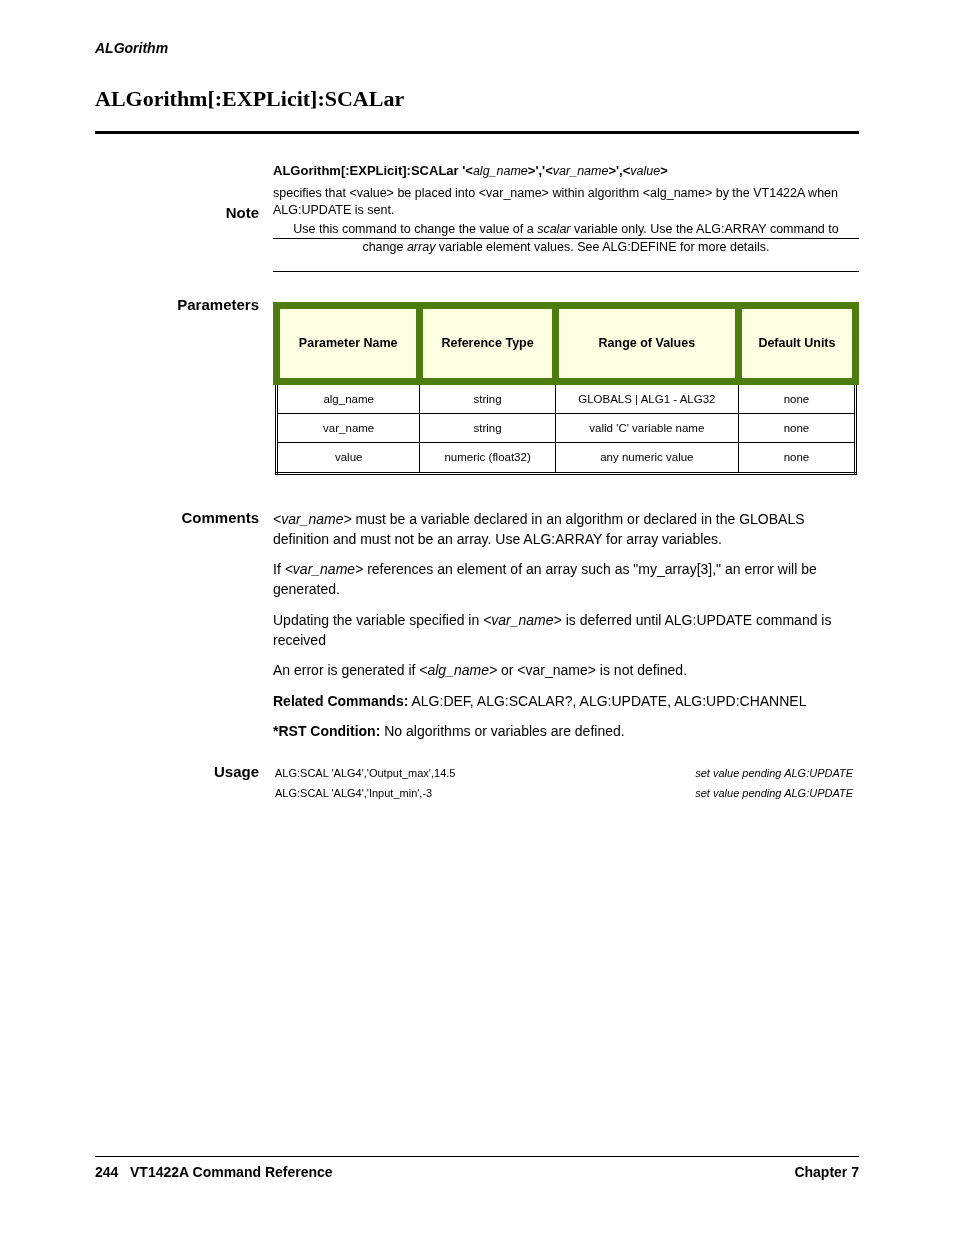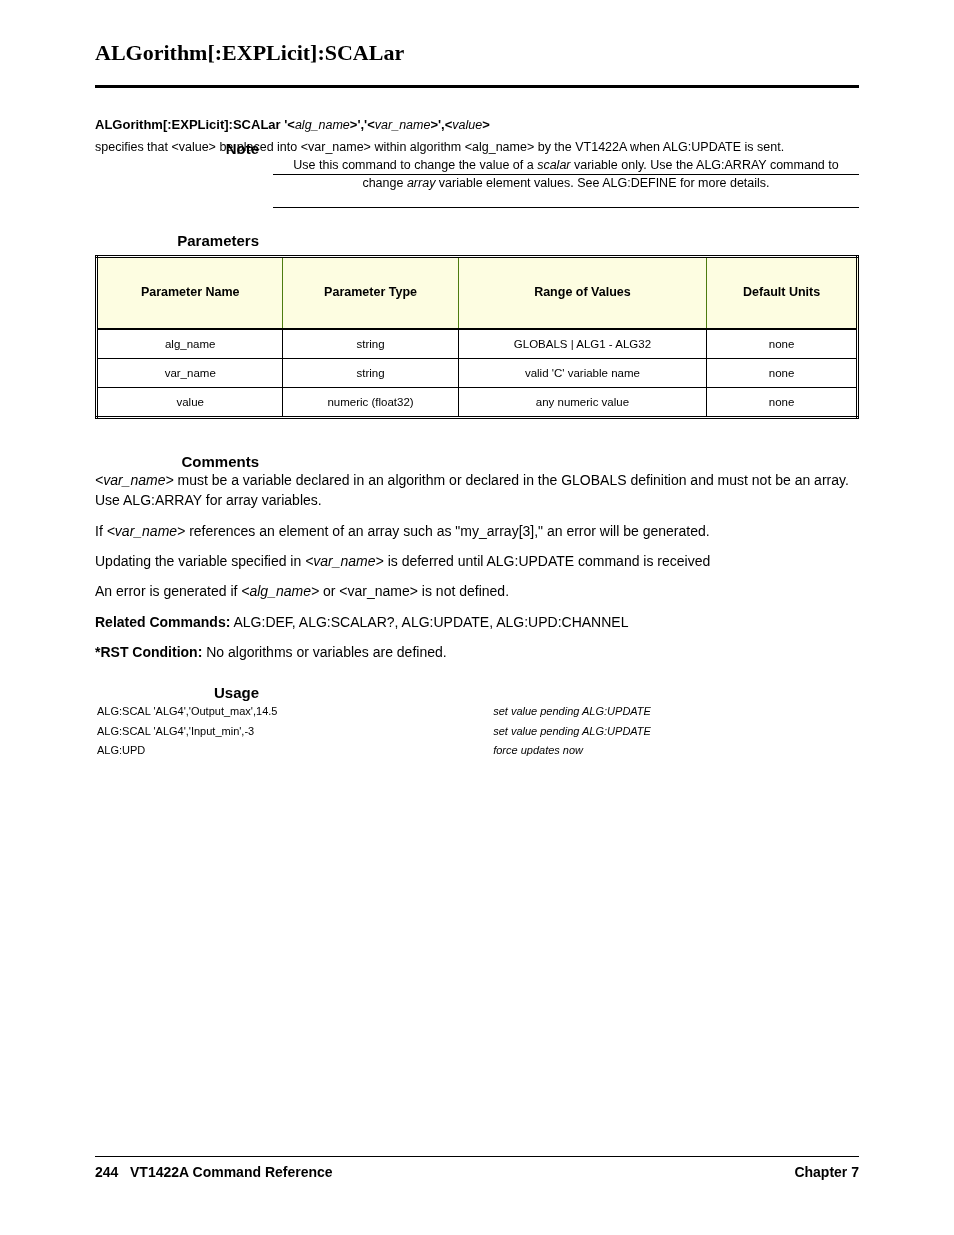--- a/index.html
+++ b/index.html
@@ -27,21 +27,20 @@
     padding-bottom: 19px;
   }
   .thick-rule {
     border: none;
     border-top: 3px solid #000;
     margin-bottom: 28px;
   }
   .two-col {
     display: flex;
     margin-bottom: 10px;
-    flex-direction: column;
   }
   .label-col {
     width: 178px;
     min-width: 178px;
     text-align: right;
     padding-right: 14px;
     font-weight: bold;
     font-size: 15px;
   }
   .content-col {
@@ -74,36 +73,36 @@
     border-collapse: collapse;
     border: 3px double #000;
     margin-top: 6px;
     margin-bottom: 24px;
   }
   table.param-table th {
     background: #fdfde1;
     font-weight: bold;
     font-size: 12.5px;
     padding: 26px 6px;
-    border: 1px solid #4d7c0f;
+    border: 7px solid #4d7c0f;
   }
   table.param-table thead tr { border-bottom: 2.5px solid #000; }
   table.param-table td {
     font-size: 11.5px;
     padding: 6px 6px;
     border: 1px solid #000;
     text-align: center;
     vertical-align: middle;
   }
   .comments-body { font-size: 14px; line-height: 1.45; }
   .comments-body p { margin-bottom: 10px; }
   .usage-table { width: 100%; font-size: 11px; }
   .usage-table td { vertical-align: top; padding: 1px 4px 1px 0; }
   .usage-table td:first-child { width: 52%; }
-  .usage-table .ucomment { font-style: italic; }
+  .usage-table .ucomment { font-style: italic; text-align: right; }
   .footer-rule {
     position: absolute;
     left: 95px; right: 95px;
     bottom: 78px;
     border-top: 1px solid #000;
   }
   .footer {
     position: absolute;
     left: 95px; right: 95px;
     bottom: 55px;
@@ -111,20 +110,21 @@
     justify-content: space-between;
     font-weight: bold;
     font-size: 14px;
   }
 </style>
 </head>
 <body>
 
 <div class="page">
 
+  <div class="top-header">ALGorithm</div>
 
   <div class="section-title">ALGorithm[:EXPLicit]:SCALar</div>
   <hr class="thick-rule">
 
   <div class="two-col">
     <div class="label-col"></div>
     <div class="content-col">
       <div class="syntax-line">
         <span class="syntax-bold">ALGorithm[:EXPLicit]:SCALar '&lt;</span><span class="syntax-italic">alg_name</span><span class="syntax-bold">&gt;','&lt;</span><span class="syntax-italic">var_name</span><span class="syntax-bold">&gt;',&lt;</span><span class="syntax-italic">value</span><span class="syntax-bold">&gt;</span>
       </div>
@@ -151,21 +151,21 @@
     </div>
   </div>
 
   <div class="two-col" style="margin-top:20px;">
     <div class="label-col">Parameters</div>
     <div class="content-col">
       <table class="param-table">
         <thead>
           <tr>
             <th>Parameter Name</th>
-            <th>Parameter Type</th>
+            <th>Reference Type</th>
             <th>Range of Values</th>
             <th>Default Units</th>
           </tr>
         </thead>
         <tbody>
           <tr>
             <td>alg_name</td>
             <td>string</td>
             <td>GLOBALS | ALG1 - ALG32</td>
             <td>none</td>
@@ -205,24 +205,20 @@
       <table class="usage-table">
         <tbody>
             <tr>
           <td>ALG:SCAL 'ALG4','Output_max',14.5</td>
           <td class="ucomment">set value pending ALG:UPDATE</td>
         </tr>
         <tr>
           <td>ALG:SCAL 'ALG4','Input_min',-3</td>
           <td class="ucomment">set value pending ALG:UPDATE</td>
         </tr>
-        <tr>
-          <td>ALG:UPD</td>
-          <td class="ucomment">force updates now</td>
-        </tr>
       </tbody>
         </table>
     </div>
   </div>
 
 </div>
 
 <div class="footer-rule"></div>
 <div class="footer">
   <div>

